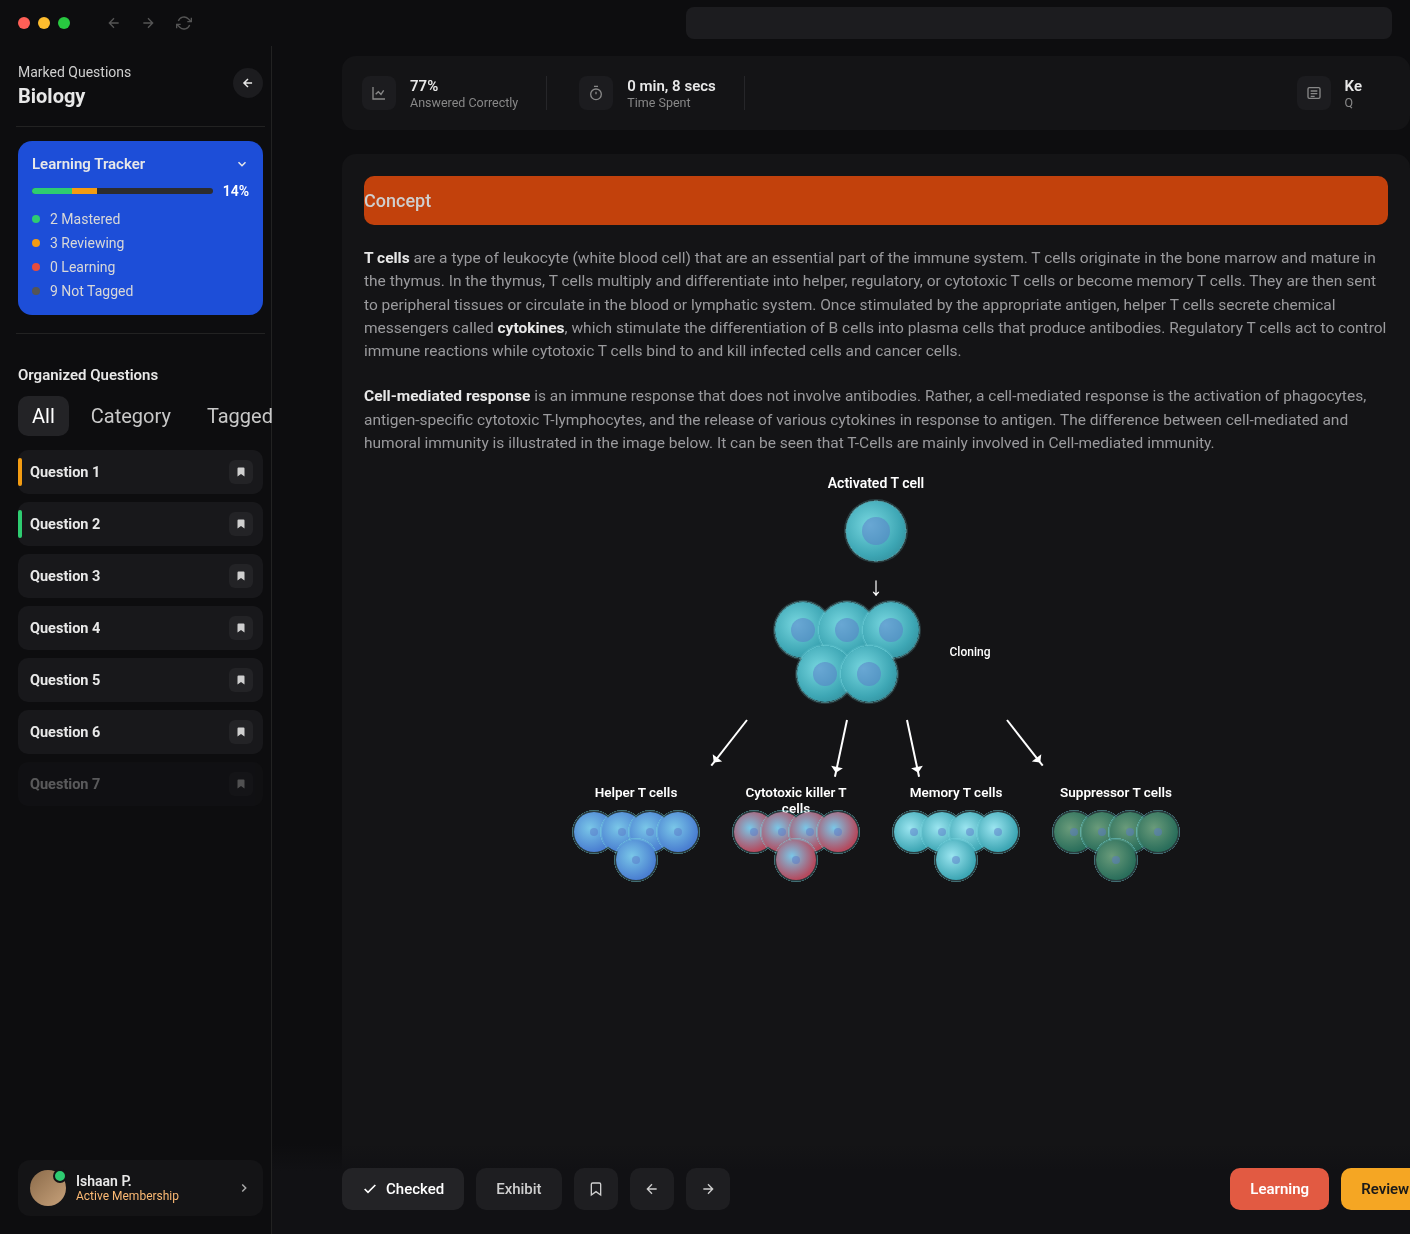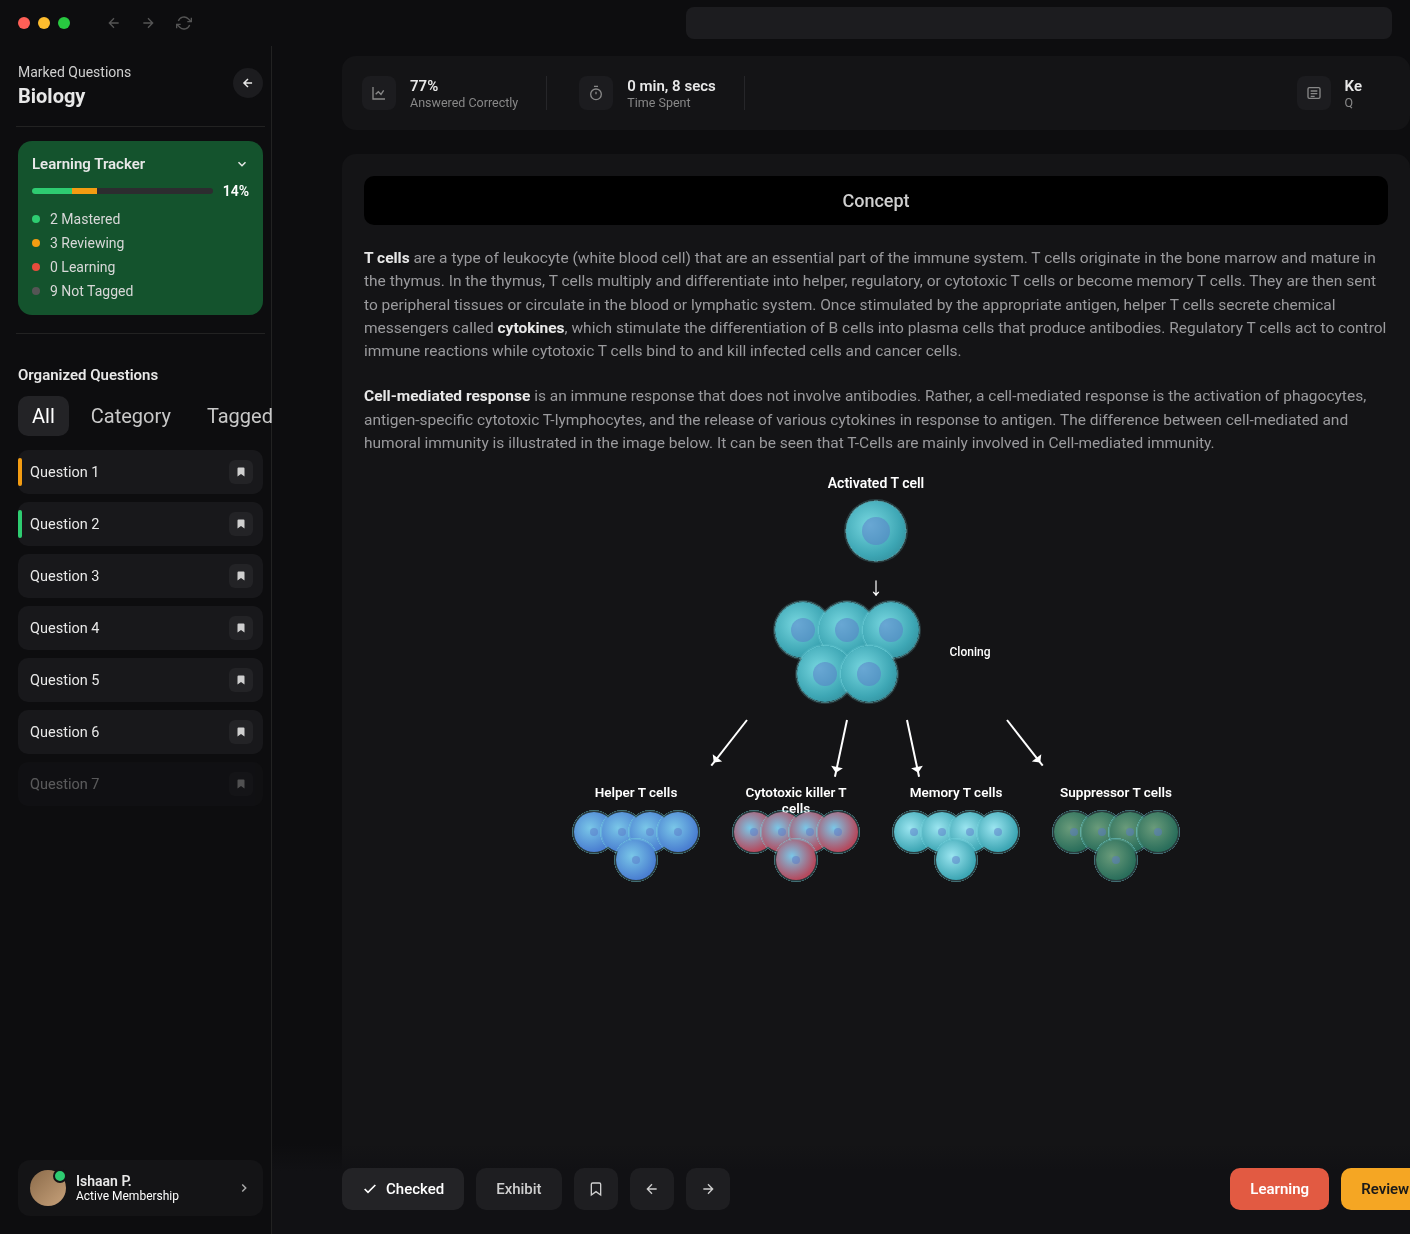--- a/index.html
+++ b/index.html
@@ -54,21 +54,21 @@
   .sb-label { font-size: 14px; color: #cfcfcf; }
   .sb-heading { font-size: 20px; font-weight: 700; margin-top: 4px; }
   .back-btn {
     width: 30px; height: 30px; border-radius: 50%;
     background: #1c1c1f; display:flex; align-items:center; justify-content:center;
     color:#e8e8e8; font-size:14px; margin-top:4px;
   }
   .rule { border: none; border-top: 1px solid #222; margin: 18px -2px 14px; }
 
   .tracker {
-    background: #14532d;
+    background: #1d4ed8;
     border-radius: 14px;
     padding: 14px 14px 16px;
   }
   .tracker-head { display:flex; justify-content:space-between; align-items:center; }
   .tracker-head h4 { font-size: 15px; font-weight: 600; }
   .chev { color:#e8e8e8; }
   .progress-row { display:flex; align-items:center; gap:10px; margin-top:10px;}
   .progress { flex:1; height:6px; background:#2c2c2f; border-radius:3px; position:relative; overflow:hidden;}
   .seg { position:absolute; top:0; bottom:0; }
   .seg.green { left:0; width:22%; background:#2ecc71; }
@@ -82,21 +82,21 @@
   .tag-dot.r { background:#e74c3c; }
   .tag-dot.n { background:#555; }
 
   .org-heading { font-size:15px; font-weight:600; margin:18px 0 12px; }
   .filters { display:flex; gap:8px; margin-bottom:14px; }
   .filter {
     padding:8px 14px; border-radius:10px; font-size:20px; color:#c8c8c8;
   }
   .filter.active { background:#232326; color:#fff; }
 
-  .qlist { display:flex; flex-direction:column; gap:8px; flex:1; overflow:hidden; position:relative;}
+  .qlist { display:flex; flex-direction:column; gap:8px; flex:1; overflow:hidden; position:relative;font-weight:bold;}
   .qitem {
     background:#18181b; border-radius:10px; height:44px;
     display:flex; align-items:center; justify-content:space-between;
     padding:0 10px 0 12px; font-size:14.5px;
     position:relative;
   }
   .qitem .label{ color:#e8e8e8; }
   .qitem .bm {
     width:24px;height:24px;border-radius:6px;background:#232326;
     display:flex;align-items:center;justify-content:center;color:#cfcfcf;font-size:12px;
@@ -115,21 +115,21 @@
   }
 
   .user-card {
     margin-top:12px;
     background:#141416; border-radius:12px; padding:10px 12px;
     display:flex; align-items:center; gap:10px;
   }
   .avatar { width:36px;height:36px;border-radius:50%;background:linear-gradient(135deg,#8b6b4a,#c7a17a);position:relative;}
   .avatar::after{content:"";position:absolute;top:-1px;right:-1px;width:10px;height:10px;background:#2ecc71;border-radius:50%;border:2px solid #141416;}
   .user-info .name{font-size:14px;font-weight:600;}
-  .user-info .sub{font-size:12px;color:#ffffff;text-align:right;}
+  .user-info .sub{font-size:12px;color:#fdba74;text-align:right;}
   .user-card .go{margin-left:auto;color:#aaa;}
 
   
   .main { flex:1; position:relative; display:flex; flex-direction:column; }
   .stats-bar {
     margin:10px 0 0 70px;
     background:#141416;
     border-radius:14px;
     height:74px;
     display:flex; align-items:center; padding:0 20px; gap:32px;
@@ -147,21 +147,21 @@
 
   .content {
     margin:24px 0 0 70px;
     background:#141416;
     border-radius:14px;
     padding:22px 22px 22px 22px;
     flex:1;
     overflow:hidden;
   }
   .tab-pill {
-    background:#000000; border-radius:10px; text-align:center;
+    background:#c2410c; border-radius:10px; text-align:left;
     padding:14px 0; font-size:18px; color:#cfcfcf; font-weight:500;
   }
   .para { margin-top:22px; color:#9a9a9d; font-size:15.5px; line-height:1.5; }
   .para b { color:#e8e8e8; font-weight:700; }
 
   .diagram { margin-top:20px; display:flex; flex-direction:column; align-items:center; color:#fff; }
   .d-label { font-size:14px; font-weight:600; margin-bottom:8px;}
   .cell {
     width:60px;height:60px;border-radius:50%;
     background:radial-gradient(circle at 40% 40%, #78d7e0 0%, #3da6b4 60%, #2a7e8b 100%);

